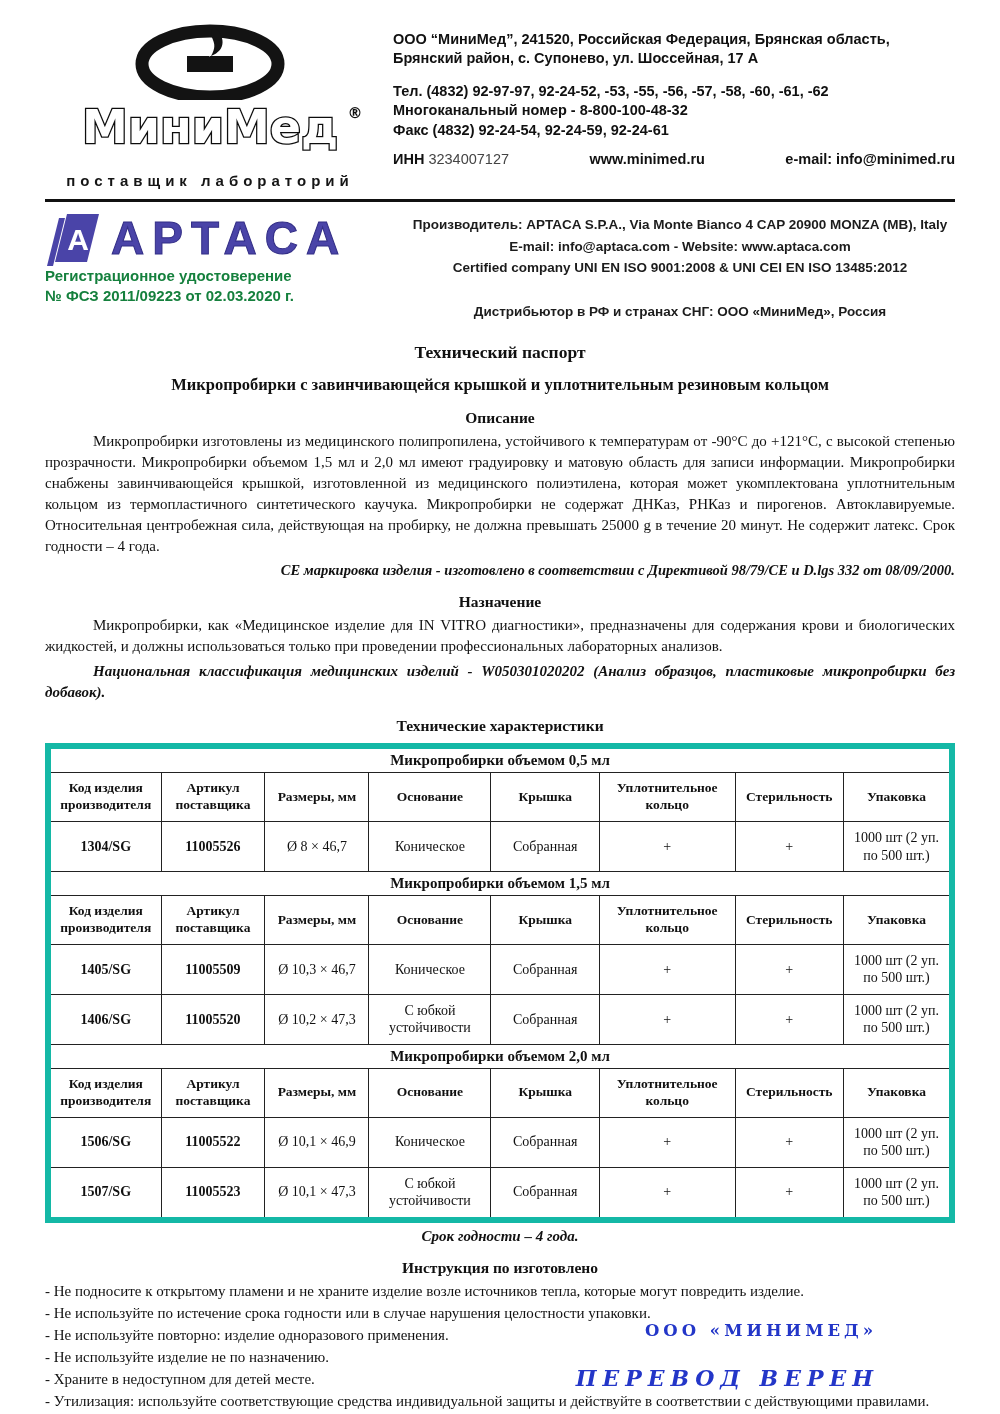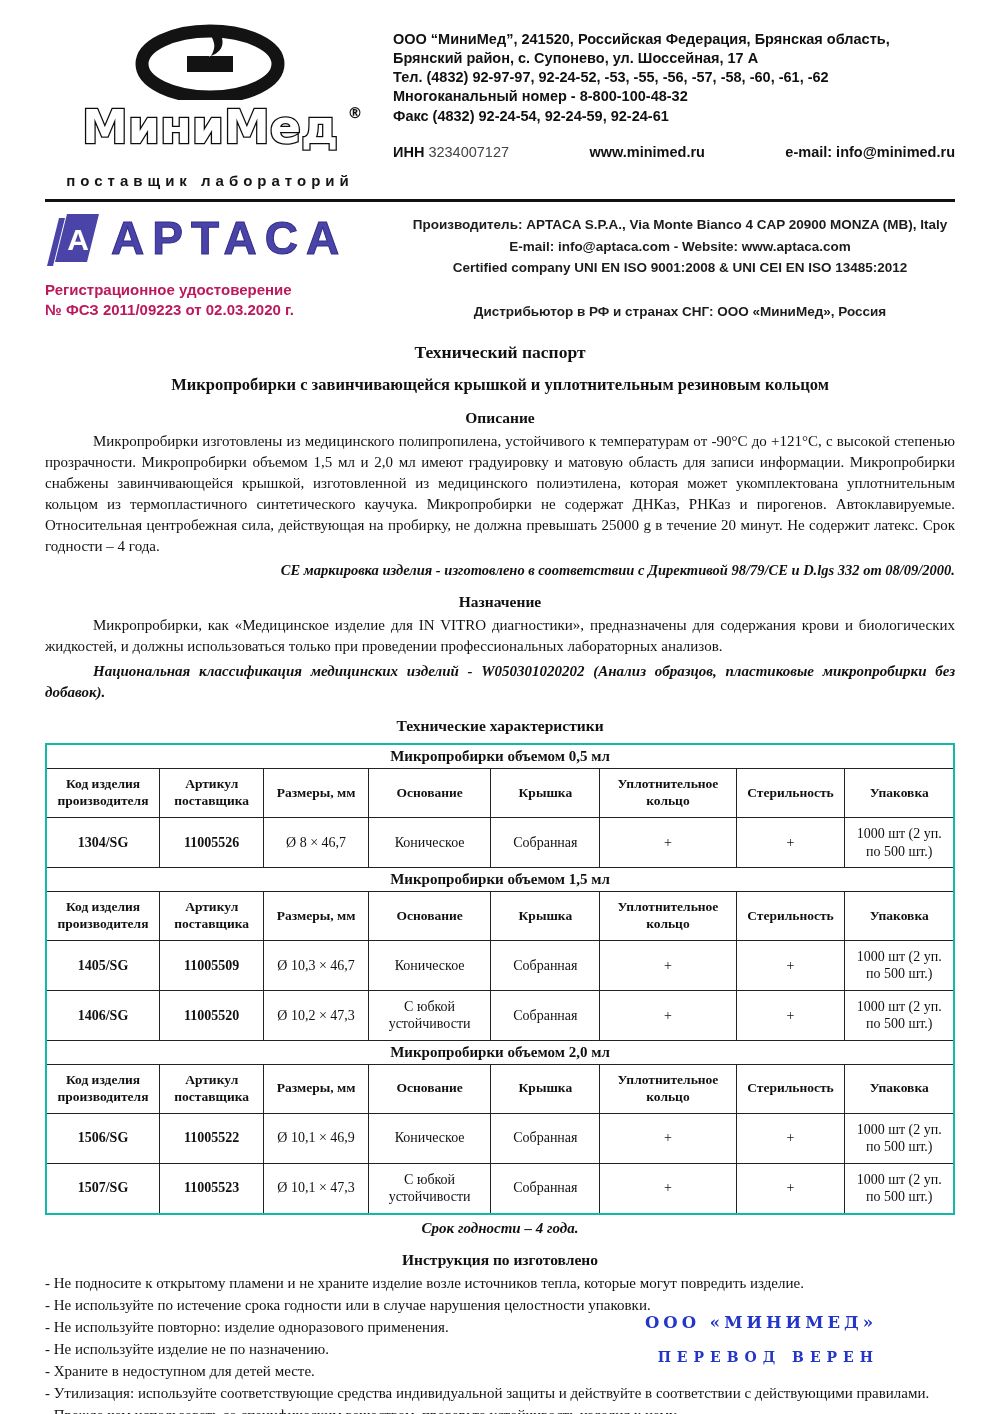--- a/index.html
+++ b/index.html
@@ -8,56 +8,56 @@
     width:1000px; min-height:1414px; margin:0 auto; background:#fff;
     font-family:"Liberation Serif", serif; color:#111; position:relative;
     padding:22px 45px 30px 45px;
   }
   
   .header { display:flex; font-family:"Liberation Sans", sans-serif; }
   .header-left { width:330px; flex:0 0 330px; text-align:center; }
   .brand-svg { display:block; margin:0 auto; }
   .tagline { font-weight:bold; font-size:15px; letter-spacing:5px; color:#151515; margin-top:16px; white-space:nowrap; }
   .header-right { flex:1; padding-left:18px; font-weight:bold; font-size:14.5px; line-height:1.32; padding-top:8px; }
-  .addr-block { }
+  .addr-block { margin-bottom:14px; }
   .phone-block { margin-bottom:4px; }
-  .inn-row { display:flex; justify-content:space-between; align-items:baseline; margin-top:17px; }
+  .inn-row { display:flex; justify-content:space-between; align-items:baseline; margin-top:10px; }
   .inn-value { font-weight:normal; color:#444; }
   .rule { border:none; border-top:3px solid #111; margin:10px 0 8px 0; }
   
   .mfr { display:flex; font-family:"Liberation Sans", sans-serif; }
   .mfr-left { width:360px; flex:0 0 360px; }
   .aptaca { display:flex; align-items:center; gap:10px; }
   .aptaca-word { font-size:46px; font-weight:bold; color:#4a44a8; letter-spacing:8px; line-height:1;
                  -webkit-text-stroke:1px #332e86; }
-  .reg-block { font-weight:bold; font-size:15px; margin-top:14px; line-height:1.35; color:#be185d; }
+  .reg-block { font-weight:bold; font-size:15px; line-height:1.35; color:#15803d; }
   .mfr-right { flex:1; text-align:center; font-weight:bold; font-size:13.5px; line-height:1.6; padding-top:4px; color:#1c1c1c; }
   .distributor { margin-top:22px; }
   
   .doc-title { text-align:center; font-size:17.5px; font-weight:bold; margin-top:20px; }
   .doc-subtitle { text-align:center; font-size:16.5px; font-weight:bold; margin-top:12px; }
   .sec-heading { text-align:center; font-size:15.5px; font-weight:bold; margin-top:14px; }
   p.body-text { font-size:15px; line-height:1.4; text-align:justify; text-indent:48px; margin-top:4px; }
   .ce-line { text-align:right; font-weight:bold; font-style:italic; font-size:14.5px; margin-top:5px; }
   .classification { font-weight:bold; font-style:italic; }
   
   table.specs { width:100%; border-collapse:collapse; margin-top:8px; font-size:14px; }
   table.specs th, table.specs td { border:1px solid #222; text-align:center; vertical-align:middle; }
-  table.specs { border:2px solid #14b8a6; }
+  table.specs { border:6px solid #14b8a6; }
   .band th { font-size:15px; font-weight:bold; padding:3px 2px; }
   .cols th { font-weight:bold; font-size:13.5px; padding:7px 3px; line-height:1.25; }
   .row td { padding:7px 3px; line-height:1.25; }
   .row td.b { font-weight:bold; }
   .shelf-line { text-align:center; font-weight:bold; font-style:italic; font-size:15px; margin-top:5px; }
   
   .instructions { position:relative; margin-top:4px; }
   .instructions p { font-size:15px; line-height:1.4; text-align:justify; margin-top:1px; }
   .stamp { position:absolute; color:#2336c8; font-weight:bold; font-family:"DejaVu Serif", serif; white-space:nowrap; }
   .stamp-company { top:40px; right:78px; font-size:16.5px; letter-spacing:4px; }
-  .stamp-verified { top:76px; right:76px; font-size:14px; letter-spacing:6px; }
+  .stamp-verified { top:84px; right:76px; font-size:22px; letter-spacing:6px;font-style:italic; }
 </style>
 </head>
 <body>
 
 <div class="page">
 
   <div class="header">
     <div class="header-left">
       <svg class="brand-svg" width="150" height="78" viewBox="0 0 150 78">
         <ellipse cx="75" cy="42" rx="68" ry="33" fill="none" stroke="#131313" stroke-width="13"></ellipse>

